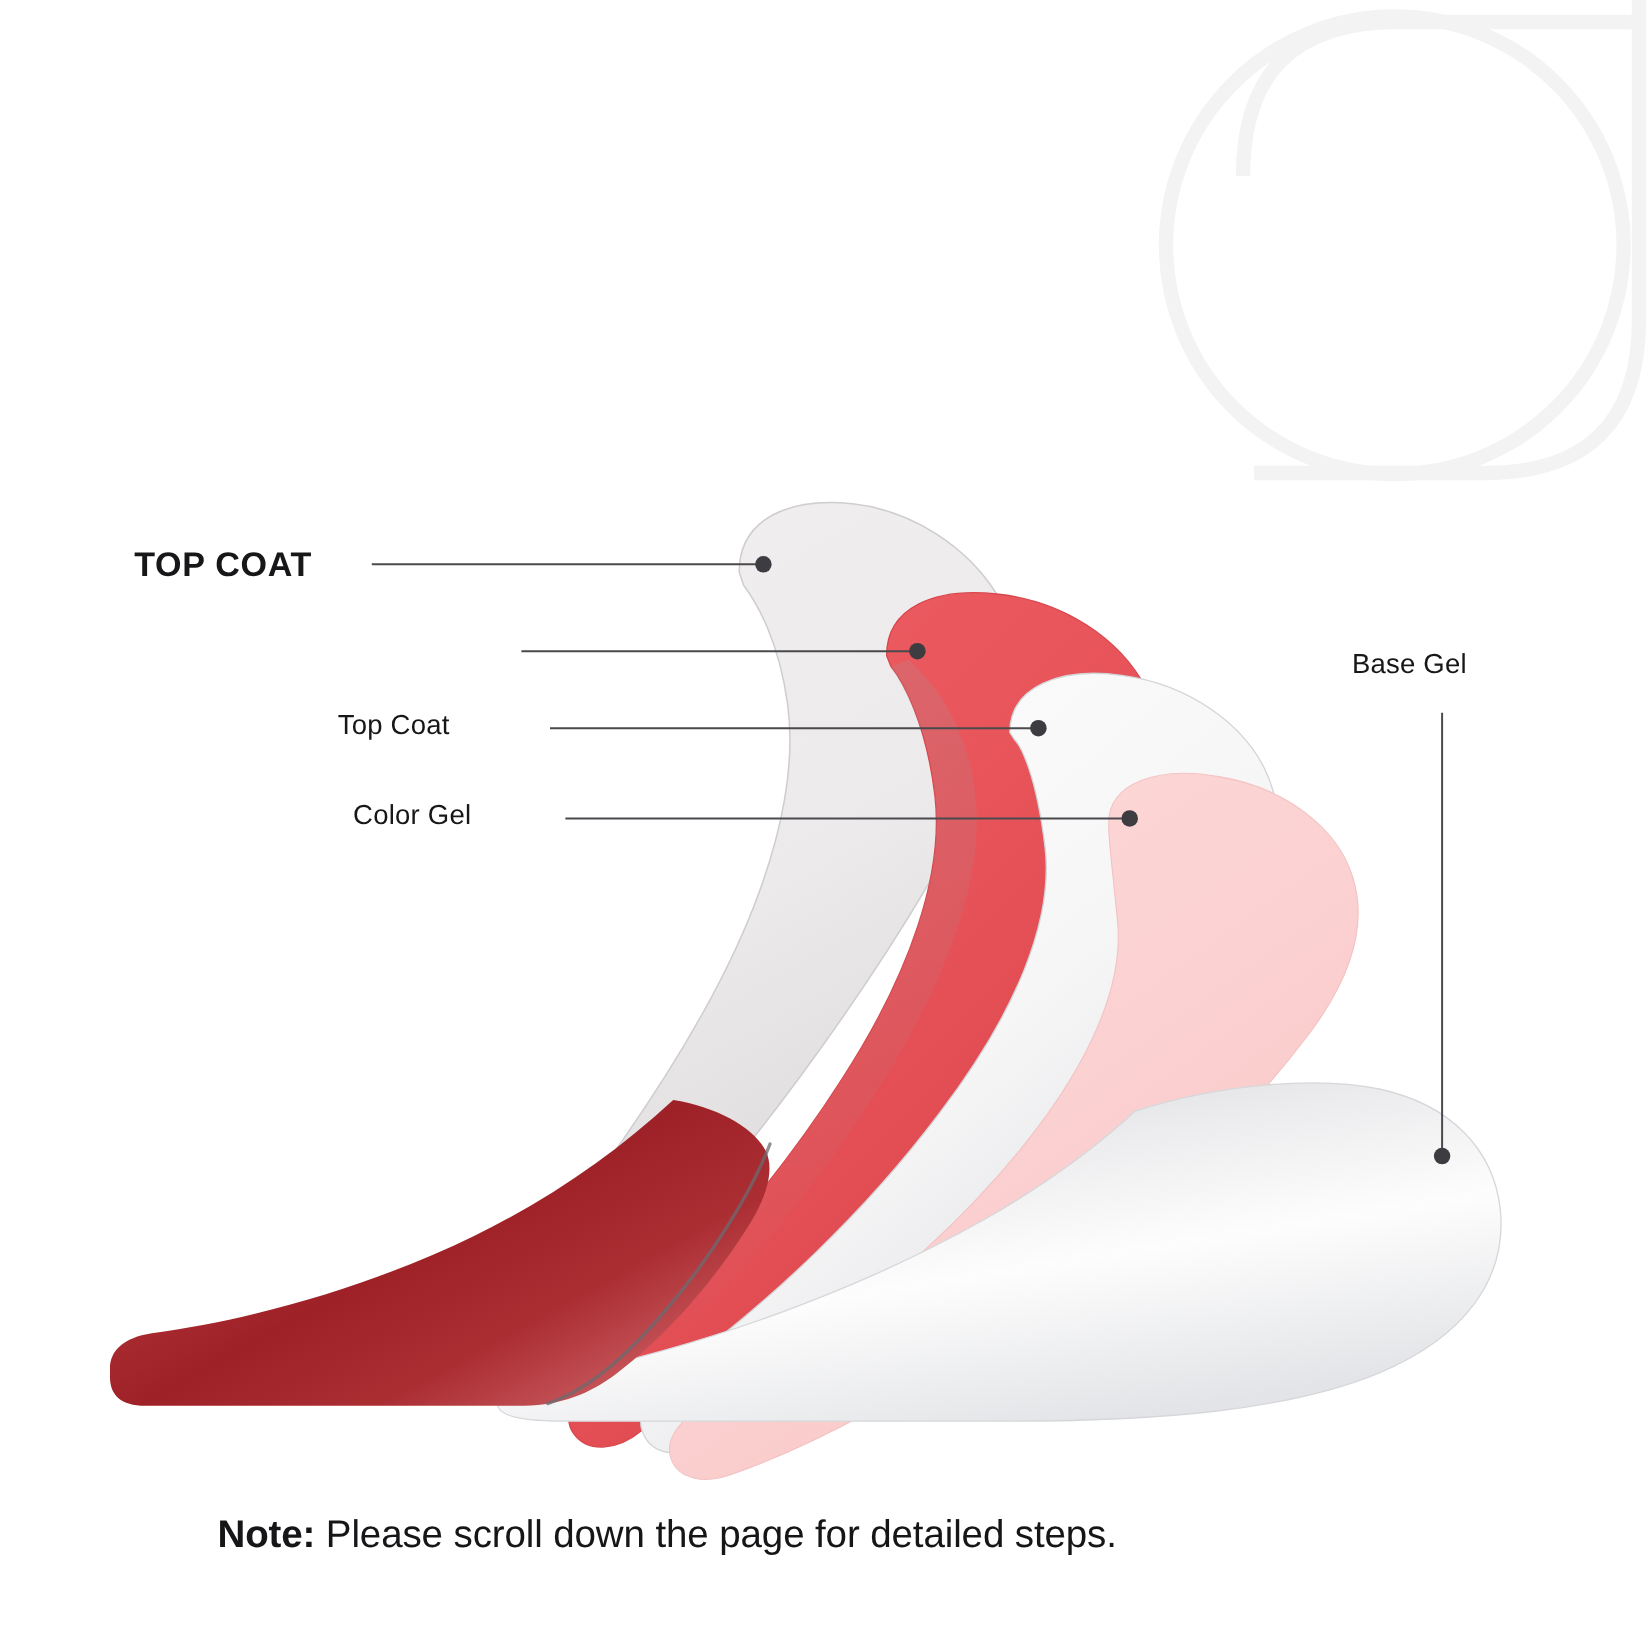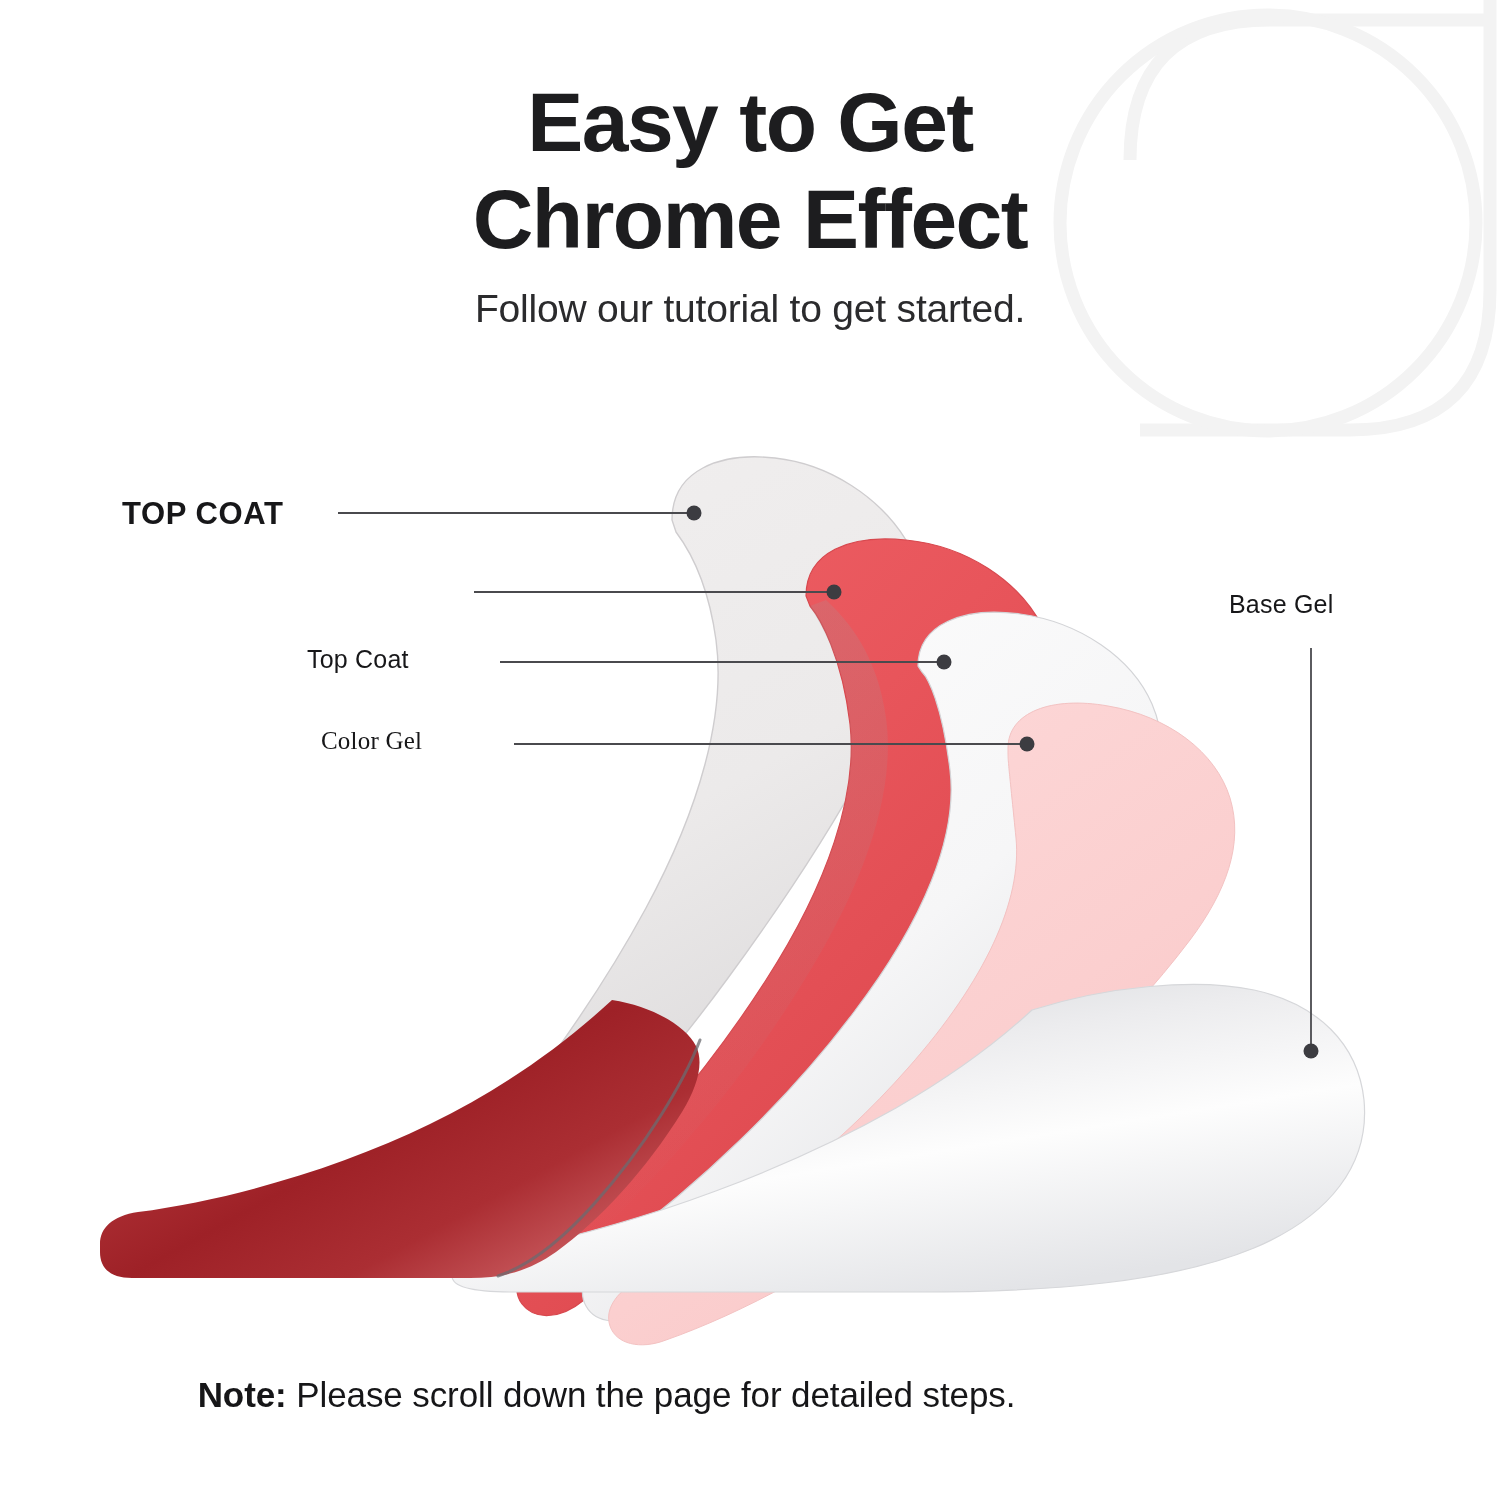--- a/index.html
+++ b/index.html
@@ -84,21 +84,21 @@
     letter-spacing: 0.6px;
   }
   .label.light {
     font-weight: 400;
     font-size: 25px;
     letter-spacing: 0.2px;
   }
   #label-top-coat-bold   { left: 122px; top: 496px; }
   #label-chrome-powder   { left: 116px; top: 576px; }
   #label-top-coat        { left: 307px; top: 645px; }
-  #label-color-gel       { left: 321px; top: 727px; font-family: Liberation Serif, serif; }
+  #label-color-gel       { left: 321px; top: 727px; }
   #label-base-gel        { left: 1229px; top: 590px; }
 
   
   #note {
     position: absolute;
     left: 0;
     top: 1375px;
     width: 1213px;
     text-align: center;
     font-size: 35px;
@@ -113,27 +113,20 @@
 <div id="page">
 
   <svg id="watermark" viewBox="0 0 520 560" xmlns="http://www.w3.org/2000/svg">
     <g fill="none" stroke="#f3f3f3" stroke-width="13">
       <path d="M470 20 L470 330 Q470 470 330 470 L120 470"></path>
       <path d="M110 200 Q110 60 250 60 L470 60"></path>
       <circle cx="248" cy="263" r="208"></circle>
     </g>
   </svg>
 
-  <div id="header">
-    <h1 id="title">
-      <span class="line">Easy to Get</span>
-      <span class="line">Chrome Effect</span>
-    </h1>
-    <p id="subtitle">Follow our tutorial to get started.</p>
-  </div>
 
   <div id="stage">
     <svg id="nail-svg" width="1500" height="1500" viewBox="0 0 1500 1500" xmlns="http://www.w3.org/2000/svg">
       <defs>
 
         <linearGradient id="g-topcoat-outer" x1="0" y1="0" x2="0.35" y2="1">
           <stop offset="0%" stop-color="#f1efef"></stop>
           <stop offset="55%" stop-color="#eceaea"></stop>
           <stop offset="100%" stop-color="#d9d7d8"></stop>
         </linearGradient>

